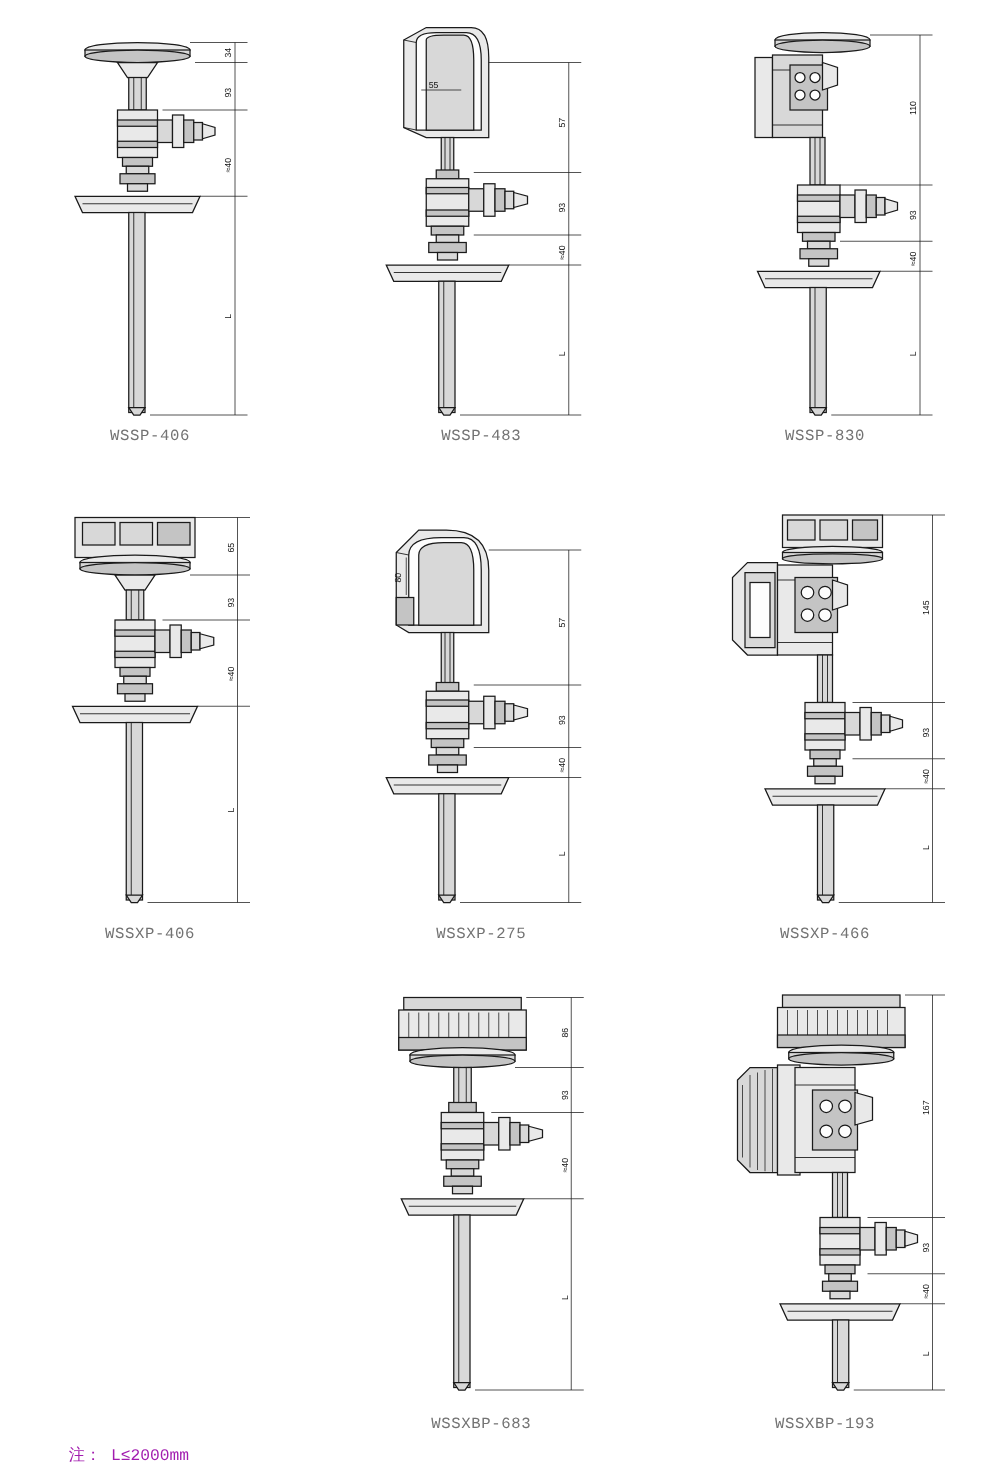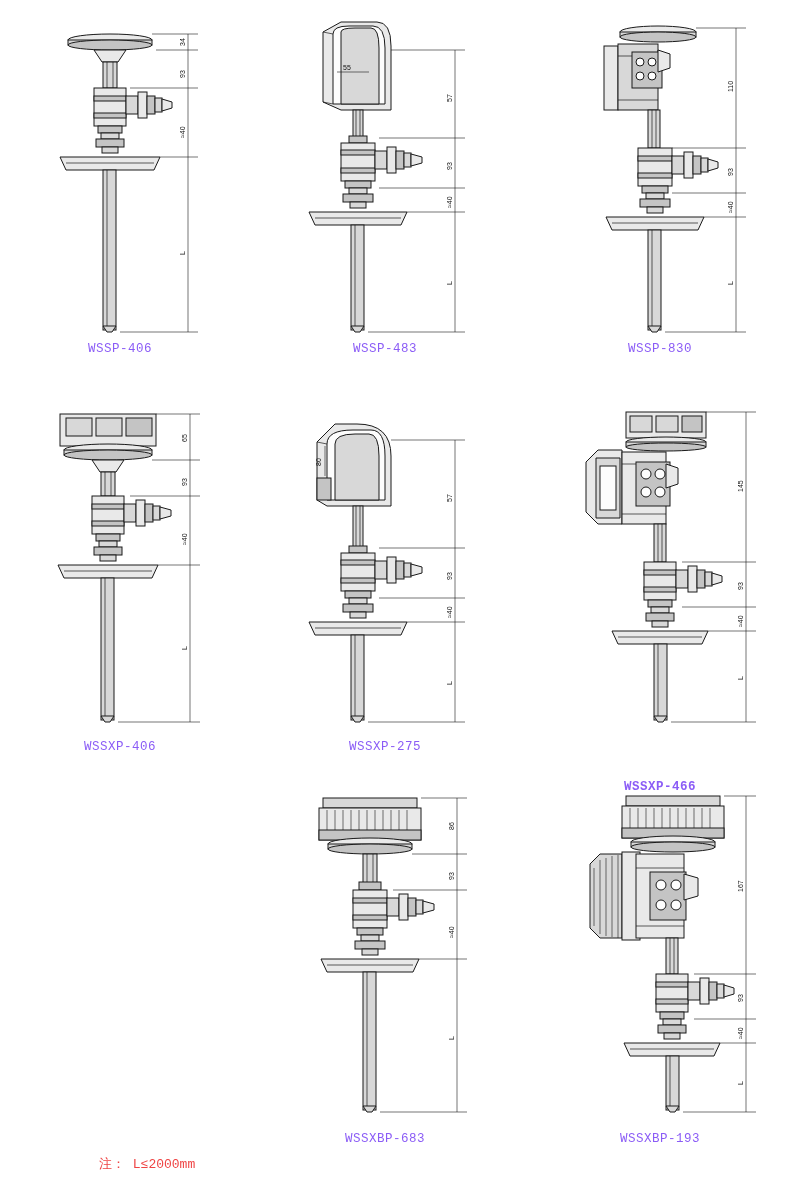--- a/index.html
+++ b/index.html
@@ -20,32 +20,31 @@
   .cell {
     position: absolute;
   }
   .caption {
     position: absolute;
     width: 200px;
     text-align: center;
     font-family: "Liberation Mono", monospace;
     font-size: 12.5px;
     letter-spacing: 0.5px;
-    color: #8b5cf6;
+    color: #737373;
     white-space: nowrap;
   }
   .note {
     position: absolute;
     left: 55px;
     top: 1155px;
     font-family: "Liberation Mono", monospace;
     font-size: 13px;
-    color: #ef4444;
+    color: #a21caf;
     white-space: nowrap;
-    margin-left: 44px;
   }
   svg { display: block; overflow: visible; }
   .ln-t { stroke: #1a1a1a; stroke-width: 0.7; fill: none; }
   .fill-l { fill: #e9e9e9; stroke: #1a1a1a; stroke-width: 1; }
   .fill-m { fill: #d8d8d8; stroke: #1a1a1a; stroke-width: 1; }
   .fill-d { fill: #c4c4c4; stroke: #1a1a1a; stroke-width: 1; }
   .fill-w { fill: #fdfdfd; stroke: #1a1a1a; stroke-width: 1; }
   .dimline { stroke: #1a1a1a; stroke-width: 0.6; fill: none; }
   .dimtext {
     font-family: "Liberation Sans", sans-serif;
@@ -397,21 +396,21 @@
       <line class="dimline" x1="176" y1="12" x2="176" y2="162"></line>
       <line class="dimline" x1="176" y1="162" x2="176" y2="207"></line>
       <line class="dimline" x1="176" y1="207" x2="176" y2="231"></line>
       <line class="dimline" x1="176" y1="231" x2="176" y2="322"></line>
       <text class="dimtext" x="173" y="92" transform="rotate(-90 173 92)">145</text>
       <text class="dimtext" x="173" y="190" transform="rotate(-90 173 190)">93</text>
       <text class="dimtext" x="173" y="227" transform="rotate(-90 173 227)">≈40</text>
       <text class="dimtext" x="173" y="280" transform="rotate(-90 173 280)">L</text>
     </svg>
   </div>
-  <div class="caption" style="left:560px; top:780px;font-weight:bold;">WSSXP-466</div>
+  <div class="caption" style="left:560px; top:740px;">WSSXP-466</div>
 
   <div class="cell" style="left:295px; top:790px;">
     <svg width="200" height="330" viewBox="0 0 200 330">
 
       <rect class="fill-m" x="28" y="8" width="94" height="10"></rect>
       <rect class="fill-l" x="24" y="18" width="102" height="32"></rect>
       <g class="hatch-v">
         <line x1="32" y1="20" x2="32" y2="40"></line>
           <line x1="40" y1="20" x2="40" y2="40"></line>
         <line x1="48" y1="20" x2="48" y2="40"></line>

